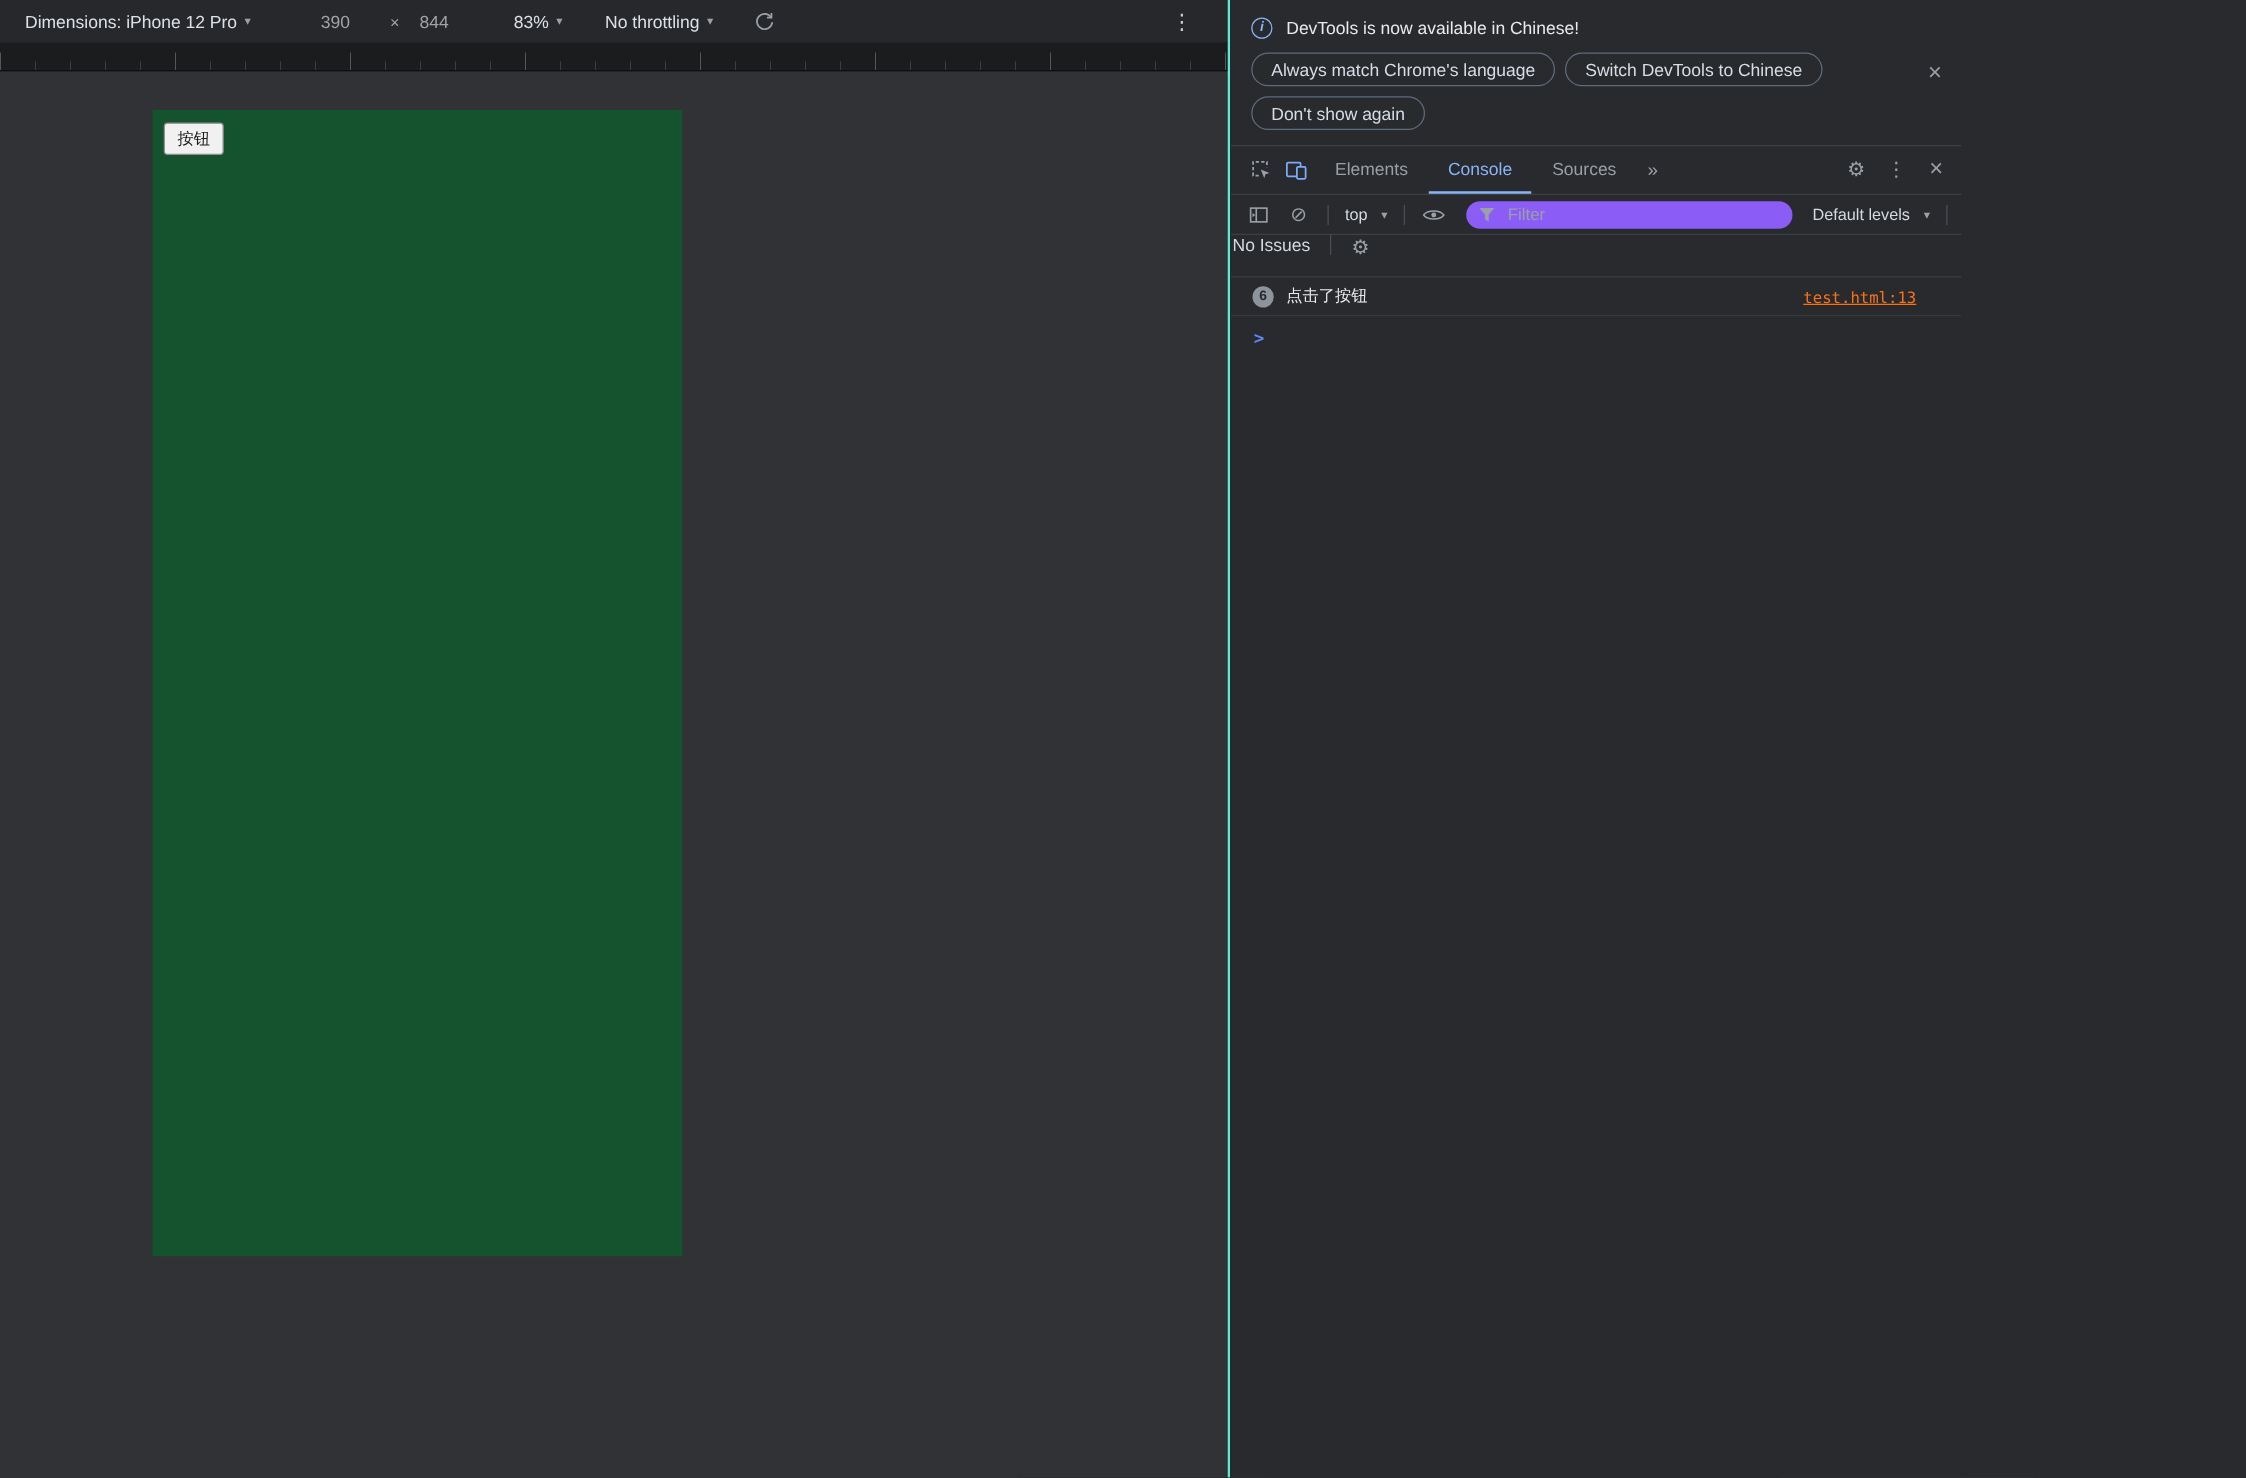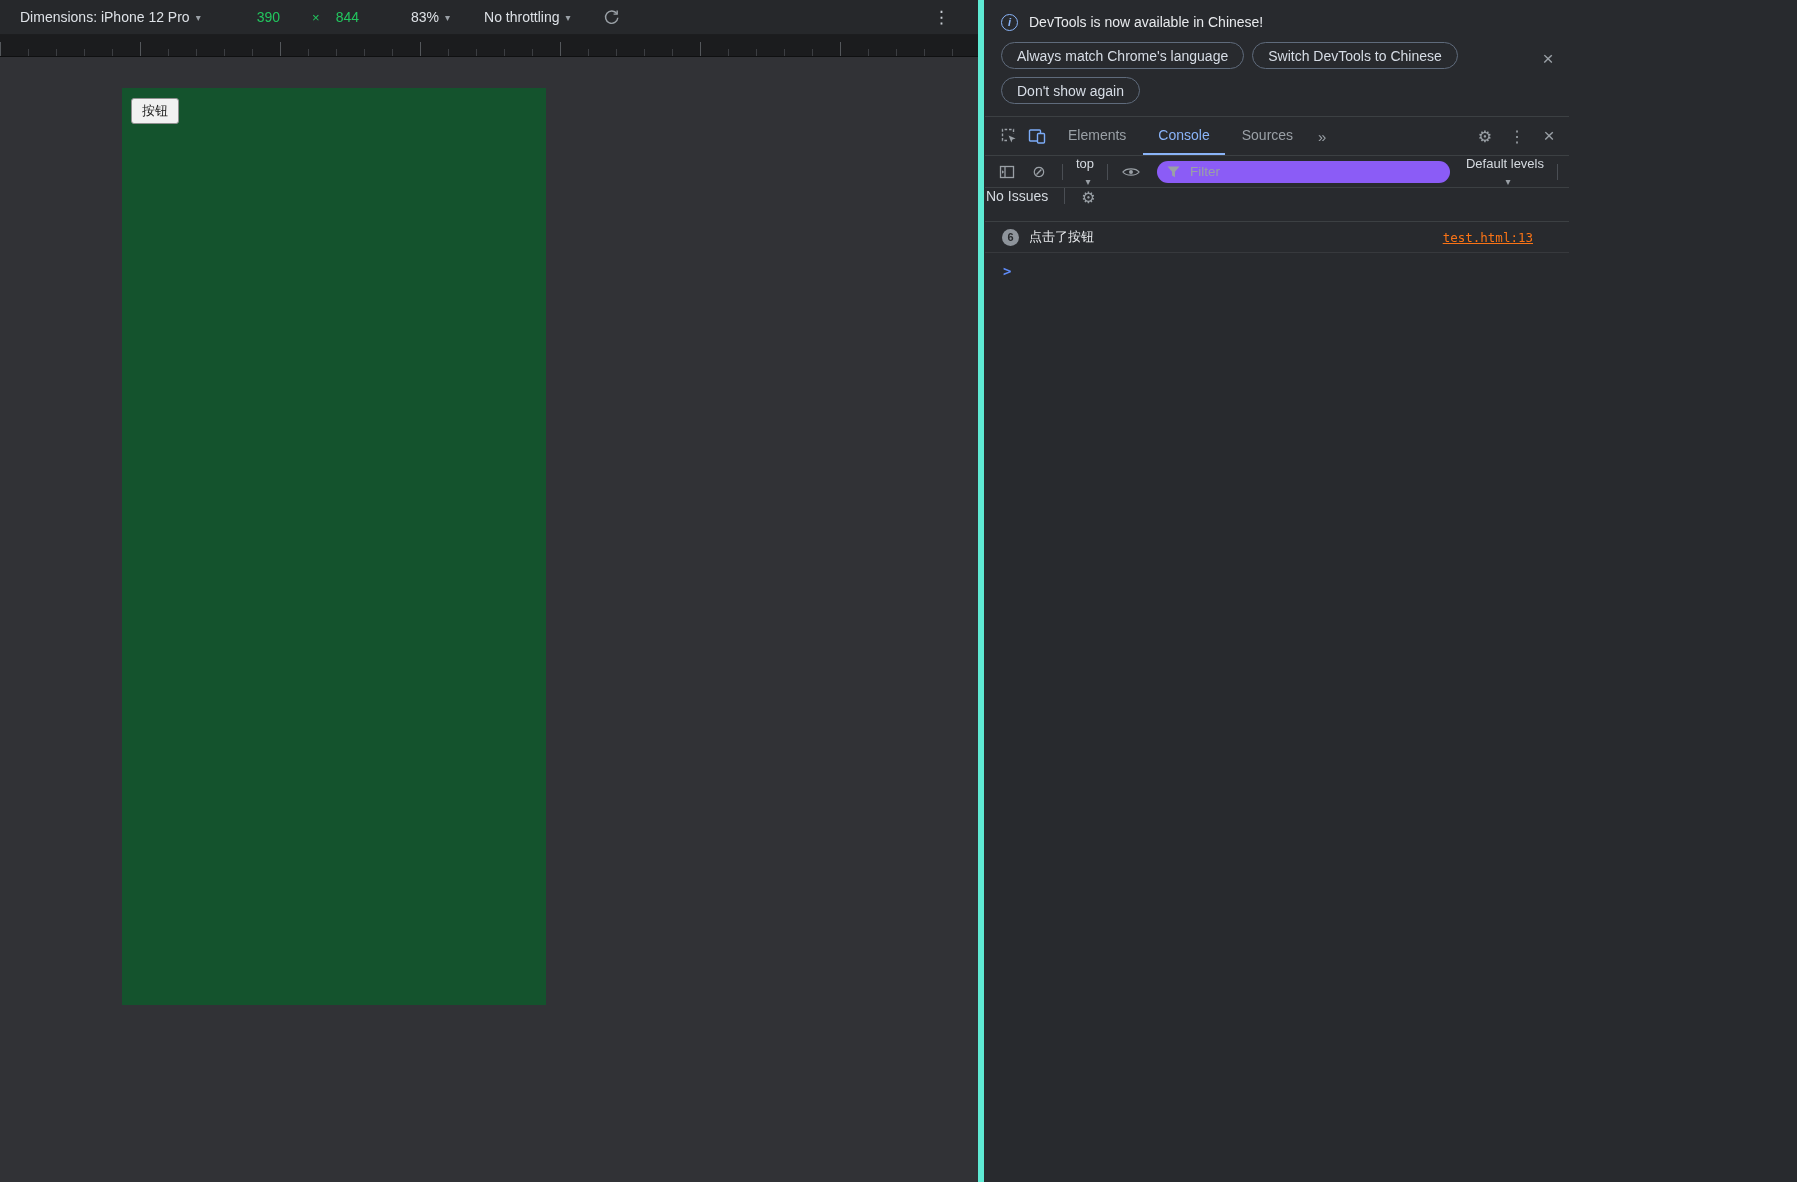--- a/index.html
+++ b/index.html
@@ -7,28 +7,28 @@
   body {
     width:1797px; height:1182px; position:relative; overflow:hidden;
     background:#282a2e;
     font-family:"Liberation Sans", sans-serif;
     -webkit-font-smoothing:antialiased;
   }
 
   
   .left-pane {
     position:absolute; left:0; top:0; width:984px; height:1182px;
-    background:#313236; border-right:6px solid #5eead4;
+    background:#313236; border-right:2px solid #5eead4;
   }
   .device-toolbar {
     height:35px; background:#26282b; border-bottom:1px solid #1c1d1f;
     display:flex; align-items:center; padding-left:20px;
     color:#dde1e6; font-size:14px; white-space:nowrap;
   }
-  .dtb-muted { color:#22c55e; }
+  .dtb-muted { color:#a3a3a3; }
   .caret { font-size:10px; color:#9aa0a6; margin-left:6px; }
   .dtb-w   { margin-left:56px; }
   .dtb-x   { margin-left:32px; font-size:13px; }
   .dtb-h   { margin-left:16px; }
   .dtb-zoom { margin-left:52px; display:flex; align-items:center; cursor:pointer; }
   .dtb-thr  { margin-left:34px; display:flex; align-items:center; cursor:pointer; }
   .dtb-dims { display:flex; align-items:center; cursor:pointer; }
   .dtb-rotate { margin-left:32px; color:#9aa0a6; display:flex; align-items:center; cursor:pointer; }
   .dtb-kebab { margin-left:auto; margin-right:28px; color:#c8cdd3; font-size:17px; cursor:pointer; }
 
@@ -96,21 +96,21 @@
                padding:0 10px; cursor:pointer; }
   .tabbar-right { margin-left:auto; display:flex; align-items:center; gap:4px; padding-right:6px; }
   .glyph-16 { font-size:16px; } .glyph-19 { font-size:19px; }
 
   
   .console-toolbar { height:32px; display:flex; align-items:center; gap:4px;
                      padding:0 6px 0 8px; border-bottom:1px solid #3c4043;
                      font-size:13px; color:#cdd2d9; }
   .vsep { width:1px; height:16px; background:#4a4e54; margin:0 5px; flex:0 0 auto; }
   .dd { display:flex; align-items:center; gap:5px; padding:0 4px; cursor:pointer;
-        color:#d5dae0; white-space:nowrap;flex-direction:column; }
+        color:#d5dae0; white-space:nowrap; }
   .filter-pill { flex:1; height:22px; background:#8b5cf6; border-radius:12px;
                  display:flex; align-items:center; gap:8px; padding:0 10px; margin:0 8px;
                  color:#9aa0a6; }
   .filter-pill input { flex:1; background:transparent; border:none; outline:none;
                        color:#dde1e6; font-size:13.5px; font-family:"Liberation Sans",sans-serif; }
   .filter-pill input::placeholder { color:#9aa0a6; opacity:1; }
 
   
   .issues-row { height:34px; display:flex; align-items:flex-start; gap:11px;
                 padding-left:1px; border-bottom:1px solid #3c4043;

